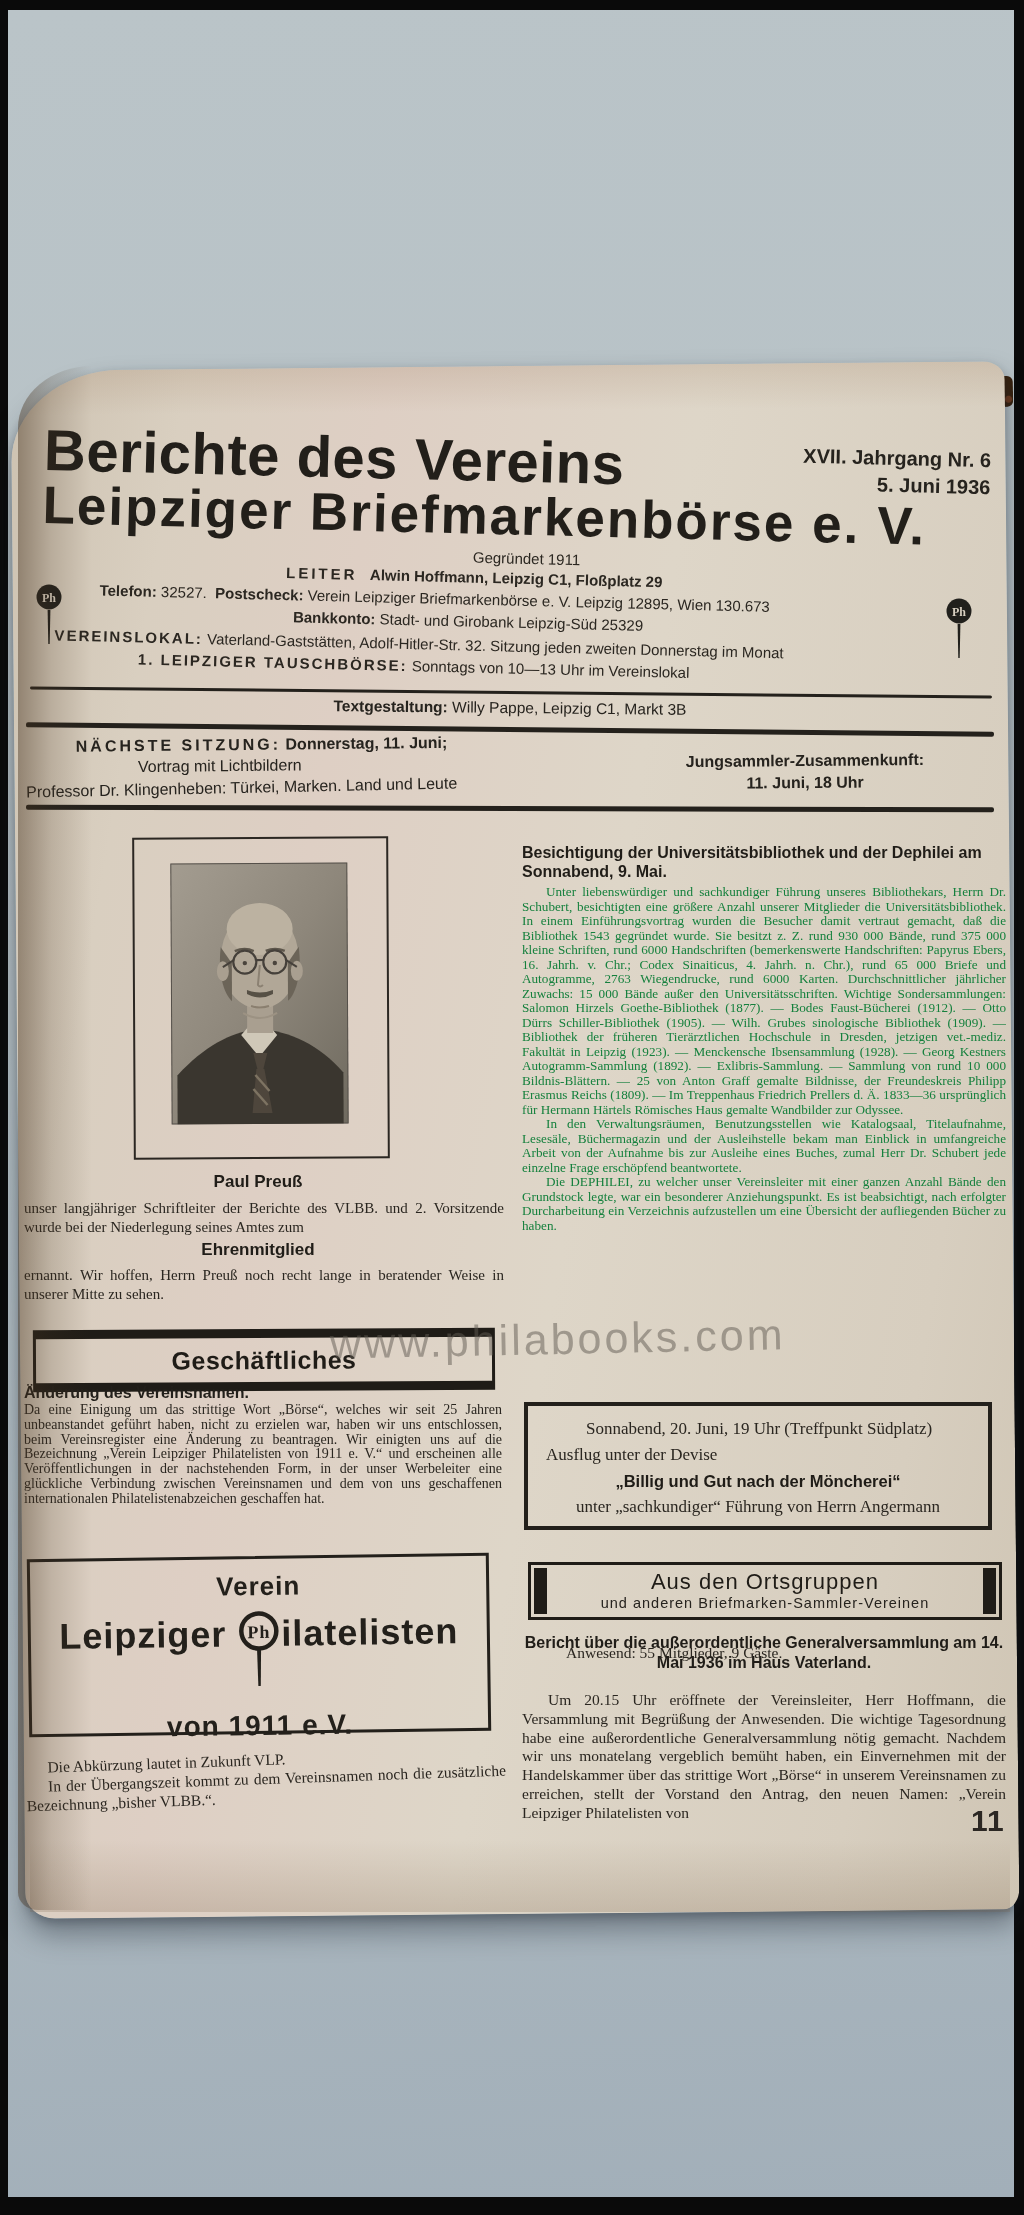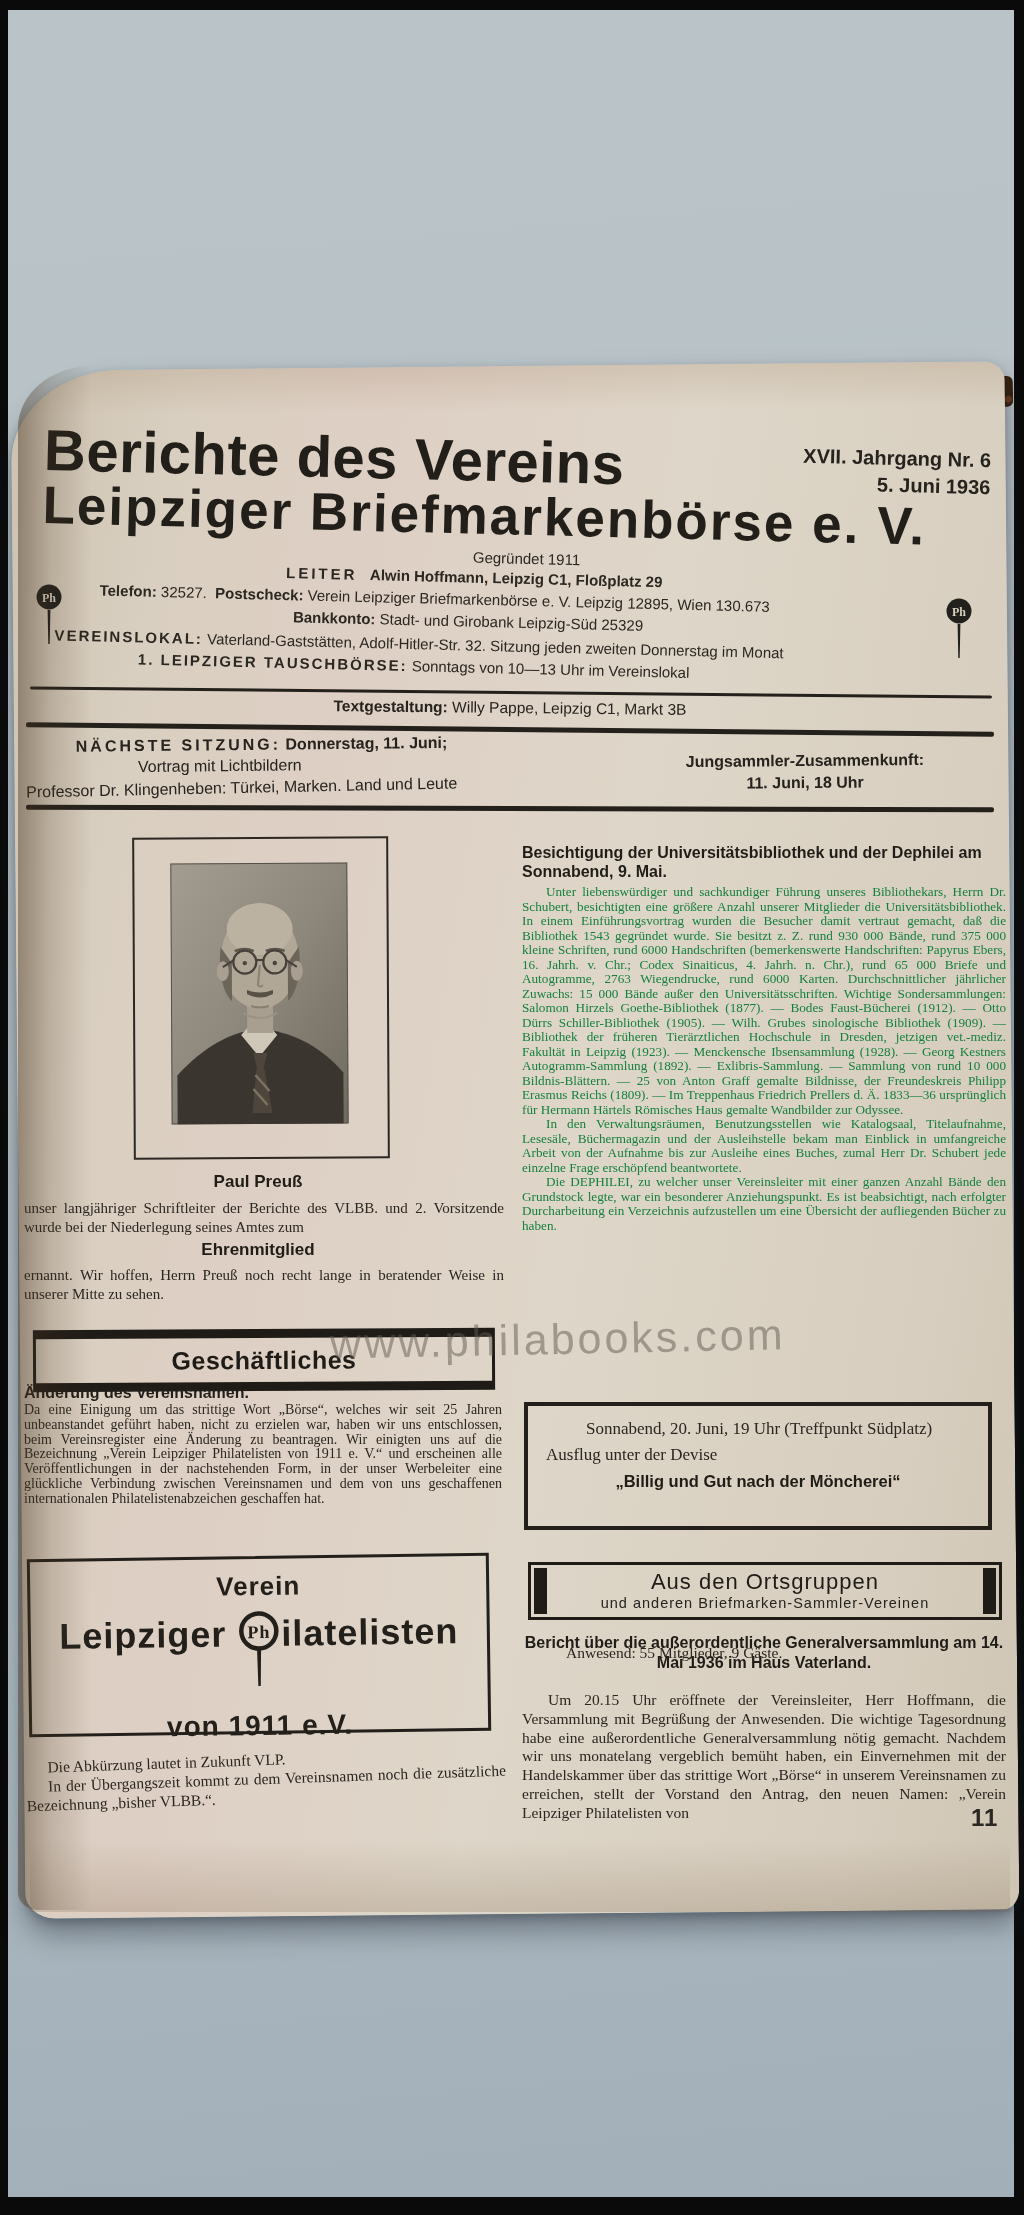--- a/index.html
+++ b/index.html
@@ -94,21 +94,21 @@
   #anncbox .a4{font-family:"Liberation Serif",serif;font-size:17px;line-height:26px;text-align:center;}
   #ortsbox{left:528px;top:1562px;width:474px;height:58px;border:3px solid #1f1c17;box-sizing:border-box;z-index:10;text-align:center;position:absolute;}
   #ortsbox::before,#ortsbox::after{content:"";position:absolute;top:3px;bottom:3px;width:13px;background:#1f1c17;}
   #ortsbox::before{left:3px;} #ortsbox::after{right:3px;}
   #ortsbox .t{margin-top:4px;font-weight:normal;font-size:22px;color:#1f1c17;letter-spacing:1px;}
   #ortsbox .s{font-size:14.5px;color:#26231e;letter-spacing:1px;}
   .bhead{font-weight:bold;font-size:16px;line-height:19.5px;color:#201d18;z-index:10;text-align:center;}
   .bserif{font-family:"Liberation Serif",serif;color:#2a2620;z-index:10;}
   #bpara{left:522px;top:1691px;width:484px;font-size:15.5px;line-height:18.8px;text-align:justify;text-indent:26px;}
 
-  #folio{left:971px;top:1804px;font-size:24px;font-weight:bold;color:#2b2723;z-index:10;letter-spacing:1px;}
+  #folio{left:971px;top:1804px;font-size:30px;font-weight:bold;color:#2b2723;z-index:10;letter-spacing:1px;}
   #watermark{
     left:330px;top:1315px;z-index:60;pointer-events:none;
     font-size:43px;letter-spacing:3px;color:rgba(95,90,82,0.5);
     transform:rotate(-1.2deg);white-space:nowrap;
   }
 </style>
 </head>
 <body>
 
 <div class="abs" id="backdrop"></div>
@@ -271,20 +271,21 @@
   <h3>Besichtigung der Universitätsbibliothek und der Dephilei am Sonnabend, 9. Mai.</h3>
   <p class="rpara">Unter liebenswürdiger und sachkundiger Führung unseres Bibliothekars, Herrn Dr. Schubert, besichtigten eine größere Anzahl unserer Mitglieder die Universitätsbibliothek.  In einem Einführungsvortrag wurden die Besucher damit vertraut gemacht, daß die Bibliothek 1543 gegründet wurde.  Sie besitzt z. Z. rund 930 000 Bände, rund 375 000 kleine Schriften, rund 6000 Handschriften (bemerkenswerte Handschriften: Papyrus Ebers, 16. Jahrh. v. Chr.; Codex Sinaiticus, 4. Jahrh. n. Chr.), rund 65 000 Briefe und Autogramme, 2763 Wiegendrucke, rund 6000 Karten.  Durchschnittlicher jährlicher Zuwachs: 15 000 Bände außer den Universitätsschriften. Wichtige Sondersammlungen: Salomon Hirzels Goethe-Bibliothek (1877). — Bodes Faust-Bücherei (1912). — Otto Dürrs Schiller-Bibliothek (1905). — Wilh. Grubes sinologische Bibliothek (1909). — Bibliothek der früheren Tierärztlichen Hochschule in Dresden, jetzigen vet.-mediz. Fakultät in Leipzig (1923). — Menckensche Ibsensammlung (1928). — Georg Kestners Autogramm-Sammlung (1892). — Exlibris-Sammlung. — Sammlung von rund 10 000 Bildnis-Blättern. — 25 von Anton Graff gemalte Bildnisse, der Freundeskreis Philipp Erasmus Reichs (1809). — Im Treppenhaus Friedrich Prellers d. Ä. 1833—36 ursprünglich für Hermann Härtels Römisches Haus gemalte Wandbilder zur Odyssee.</p>
   <p class="rpara">In den Verwaltungsräumen, Benutzungsstellen wie Katalogsaal, Titelaufnahme, Lesesäle, Büchermagazin und der Ausleihstelle bekam man Einblick in umfangreiche Arbeit von der Aufnahme bis zur Ausleihe eines Buches, zumal Herr Dr. Schubert jede einzelne Frage erschöpfend beantwortete.</p>
   <p class="rpara">Die DEPHILEI, zu welcher unser Vereinsleiter mit einer ganzen Anzahl Bände den Grundstock legte, war ein besonderer Anziehungspunkt.  Es ist beabsichtigt, nach erfolgter Durcharbeitung ein Verzeichnis aufzustellen um eine Übersicht der aufliegenden Bücher zu haben.</p>
 </div>
 
 <div class="abs" id="anncbox">
   <div class="a1">Sonnabend, 20. Juni, 19 Uhr (Treffpunkt Südplatz)</div>
   <div class="a2">Ausflug unter der Devise</div>
   <div class="a3">„Billig und Gut nach der Möncherei“</div>
+  <div class="a4">unter „sachkundiger“ Führung von Herrn Angermann</div>
 </div>
 
 <div id="ortsbox">
   <div class="t">Aus den Ortsgruppen</div>
   <div class="s">und anderen Briefmarken-Sammler-Vereinen</div>
 </div>
 
 <div class="abs bhead" style="left:522px;top:1633px;width:484px;">Bericht über die außerordentliche Generalversammlung am 14. Mai 1936 im Haus Vaterland.</div>
 <div class="abs bserif" style="left:558px;top:1644px;font-size:15.5px;margin-left:8px;">Anwesend: 55 Mitglieder, 9 Gäste.</div>
 <div class="abs bserif" id="bpara">Um 20.15 Uhr eröffnete der Vereinsleiter, Herr Hoffmann, die Versammlung mit Begrüßung der Anwesenden.  Die wichtige Tagesordnung habe eine außerordentliche Generalversammlung nötig gemacht.  Nachdem wir uns monatelang vergeblich bemüht haben, ein Einvernehmen mit der Handelskammer über das strittige Wort „Börse“ in unserem Vereinsnamen zu erreichen, stellt der Vorstand den Antrag, den neuen Namen: „Verein Leipziger Philatelisten von</div>

